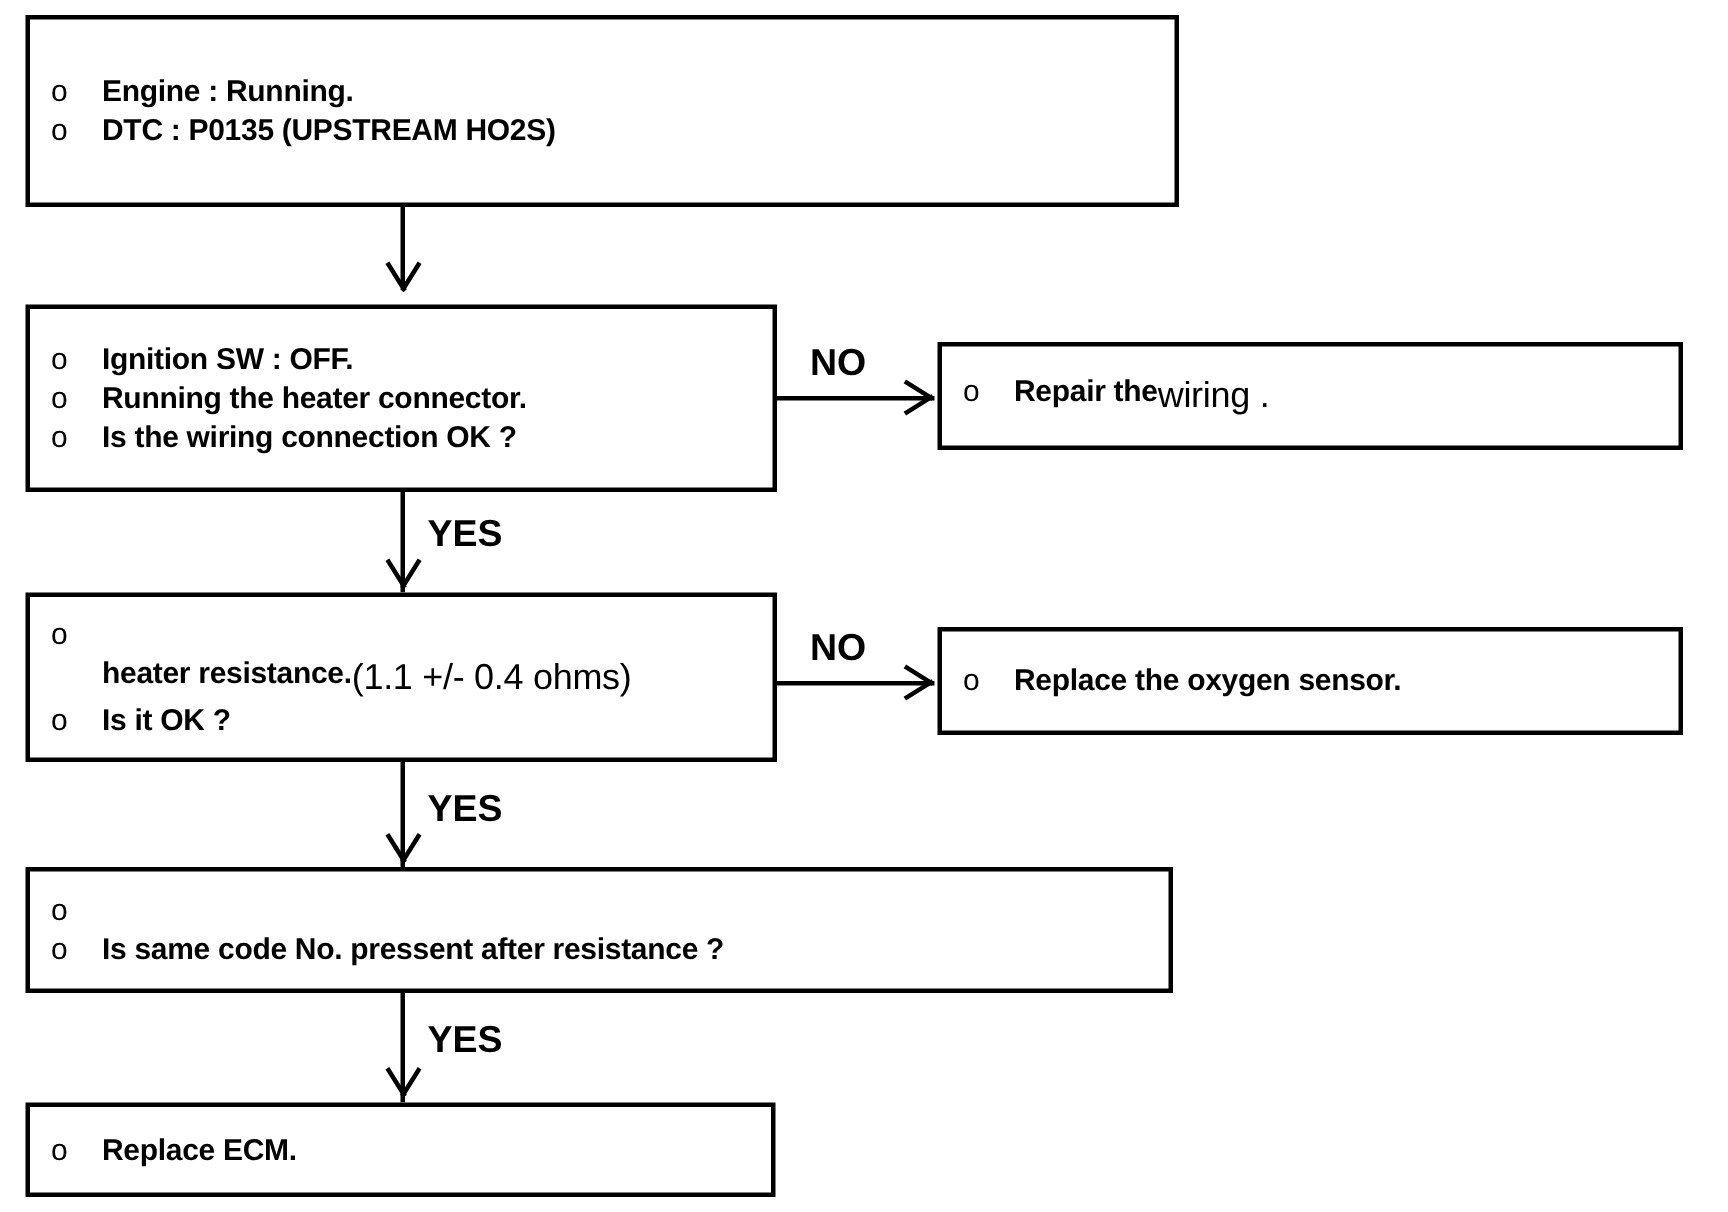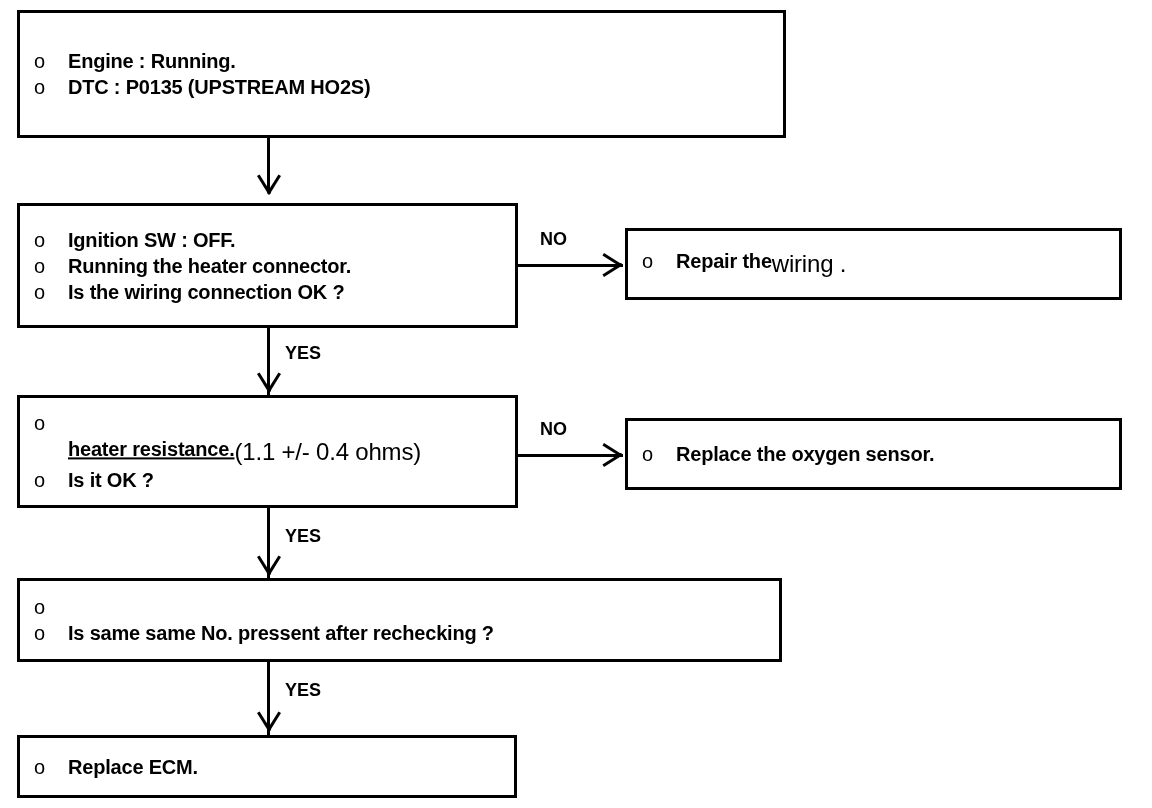--- a/index.html
+++ b/index.html
@@ -53,21 +53,20 @@
     font-size: 20px;
     font-weight: bold;
     letter-spacing: -0.2px;
     line-height: 1.30;
   }
   .ltext.indent {
     padding-left: 58px;
   }
   .ltext.cont {
     padding-left: 0;
-    text-decoration: underline;
   }
   .light {
     font-weight: normal;
     font-size: 24px;
     letter-spacing: -0.2px;
     text-align: center;
   }
 
   
   .vline {
@@ -125,21 +124,21 @@
     transform: rotate(32deg);
   }
   .chev-right::after {
     bottom: 1px;
     transform-origin: left bottom;
     transform: rotate(-32deg);
   }
 
   .edge-label {
     position: absolute;
-    font-size: 18px;
+    font-size: 25px;
     font-weight: bold;
     letter-spacing: 0px;
     white-space: nowrap;
     line-height: 1;
   }
 </style>
 </head>
 <body>
 
 <div id="canvas">
@@ -229,21 +228,21 @@
   <div class="chev-down" style="left:256px; top:557px;"></div>
   <div class="edge-label" style="left:285px; top:527px;">YES</div>
 
   <div class="node" style="left:17px; top:578px; width:765px; height:84px;">
     <div class="lines">
       <div class="line">
         <span class="bullet">o</span>
       </div>
       <div class="line">
         <span class="bullet">o</span>
-        <span class="ltext">Is same same No. pressent after rechecking ?</span>
+        <span class="ltext">Is same code No. pressent after resistance ?</span>
       </div>
     </div>
   </div>
 
   <div class="vline" style="left:267px; top:662px; height:73px;"></div>
   <div class="chev-down" style="left:256px; top:713px;"></div>
   <div class="edge-label" style="left:285px; top:681px;">YES</div>
 
   <div class="node" style="left:17px; top:735px; width:500px; height:63px;">
     <div class="lines">

